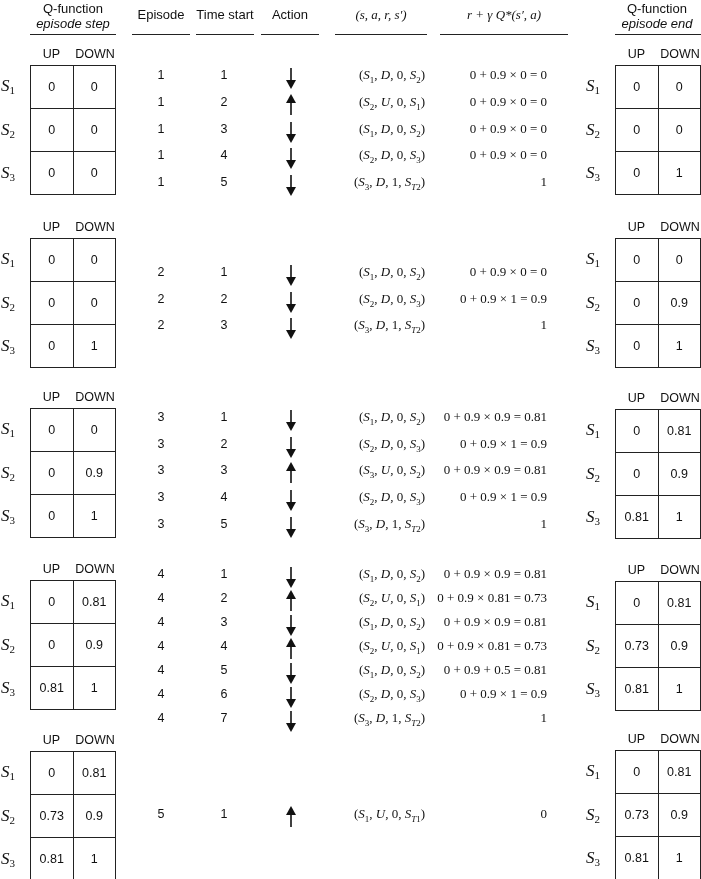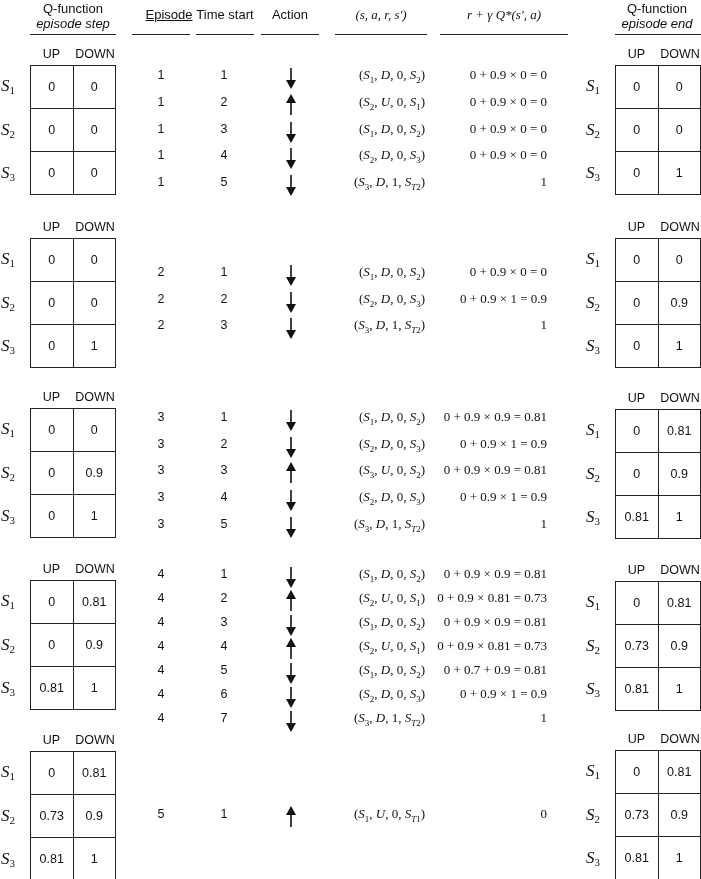--- a/index.html
+++ b/index.html
@@ -23,21 +23,21 @@
   .sarsp { position: absolute; width: 120px; text-align: right; font-family: "Liberation Serif", serif; font-size: 13px; }
   .target { position: absolute; width: 170px; text-align: right; font-family: "Liberation Serif", serif; font-size: 13px; left: 377px; }
 </style>
 </head>
 <body>
 
 <div class="abs hdr" style="left:28px; top:1px; width:90px;">
   <div>Q-function</div>
   <div style="font-style:italic;">episode step</div>
 </div>
-<div class="abs hdr" style="left:140px; top:7px; width:58px;text-decoration:underline;">Episode</div>
+<div class="abs hdr" style="left:132px; top:7px; width:58px;">Episode</div>
 <div class="abs hdr" style="left:195px; top:7px; width:60px;">Time start</div>
 <div class="abs hdr" style="left:261px; top:7px; width:58px;">Action</div>
 <div class="abs hdr math" style="left:335px; top:7px; width:92px; font-style:italic;">(s, a, r, s′)</div>
 <div class="abs hdr math" style="left:440px; top:7px; width:128px; font-style:italic;">r + γ Q*(s′, a)</div>
 <div class="abs hdr" style="left:612px; top:1px; width:90px;">
   <div>Q-function</div>
   <div style="font-style:italic;">episode end</div>
 </div>
 
 <div class="hline" style="left:30px; width:86px;"></div>
@@ -369,21 +369,21 @@
       </svg></div>
     <div class="sarsp" style="left: 305px; top: 638px;">(<i>S</i><sub style="font-size: 9px;">2</sub>, <i>U</i>, 0, <i>S</i><sub style="font-size: 9px;">1</sub>)</div>
     <div class="target" style="top: 638px;">0 + 0.9 × 0.81 = 0.73</div>
     <div class="num" style="left: 146px; top: 663px;">4</div>
     <div class="num" style="left: 209px; top: 663px;">5</div>
     <div class="arrow" style="left: 284px; top: 662px;"><svg width="14" height="22" viewBox="0 0 14 22">
         <line x1="7" y1="1" x2="7" y2="16" stroke="#111" stroke-width="1.6"></line>
         <polygon points="2,13 7,22 12,13" fill="#111"></polygon>
       </svg></div>
     <div class="sarsp" style="left: 305px; top: 662px;">(<i>S</i><sub style="font-size: 9px;">1</sub>, <i>D</i>, 0, <i>S</i><sub style="font-size: 9px;">2</sub>)</div>
-    <div class="target" style="top: 662px;">0 + 0.7 + 0.9 = 0.81</div>
+    <div class="target" style="top: 662px;">0 + 0.9 + 0.5 = 0.81</div>
     <div class="num" style="left: 146px; top: 687px;">4</div>
     <div class="num" style="left: 209px; top: 687px;">6</div>
     <div class="arrow" style="left: 284px; top: 686px;"><svg width="14" height="22" viewBox="0 0 14 22">
         <line x1="7" y1="1" x2="7" y2="16" stroke="#111" stroke-width="1.6"></line>
         <polygon points="2,13 7,22 12,13" fill="#111"></polygon>
       </svg></div>
     <div class="sarsp" style="left: 305px; top: 686px;">(<i>S</i><sub style="font-size: 9px;">2</sub>, <i>D</i>, 0, <i>S</i><sub style="font-size: 9px;">3</sub>)</div>
     <div class="target" style="top: 686px;">0 + 0.9 × 1 = 0.9</div>
     <div class="num" style="left: 146px; top: 711px;">4</div>
     <div class="num" style="left: 209px; top: 711px;">7</div>

